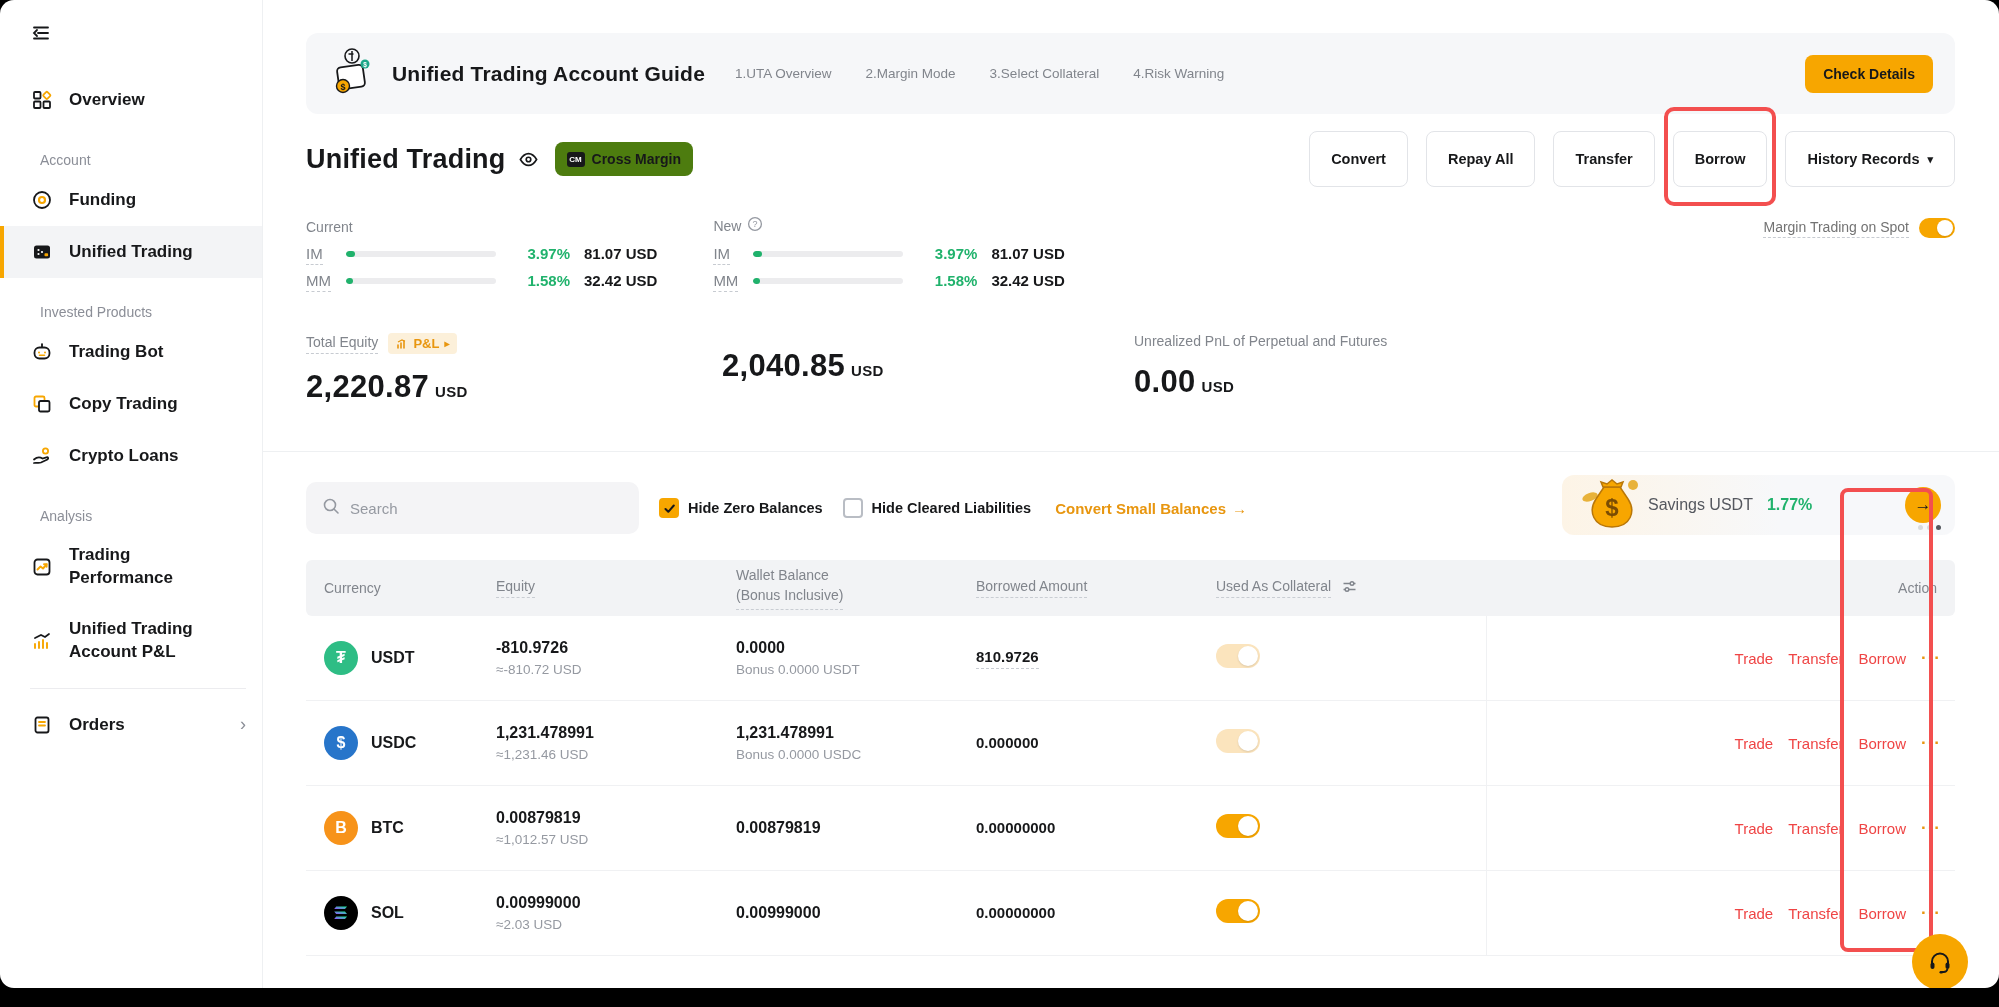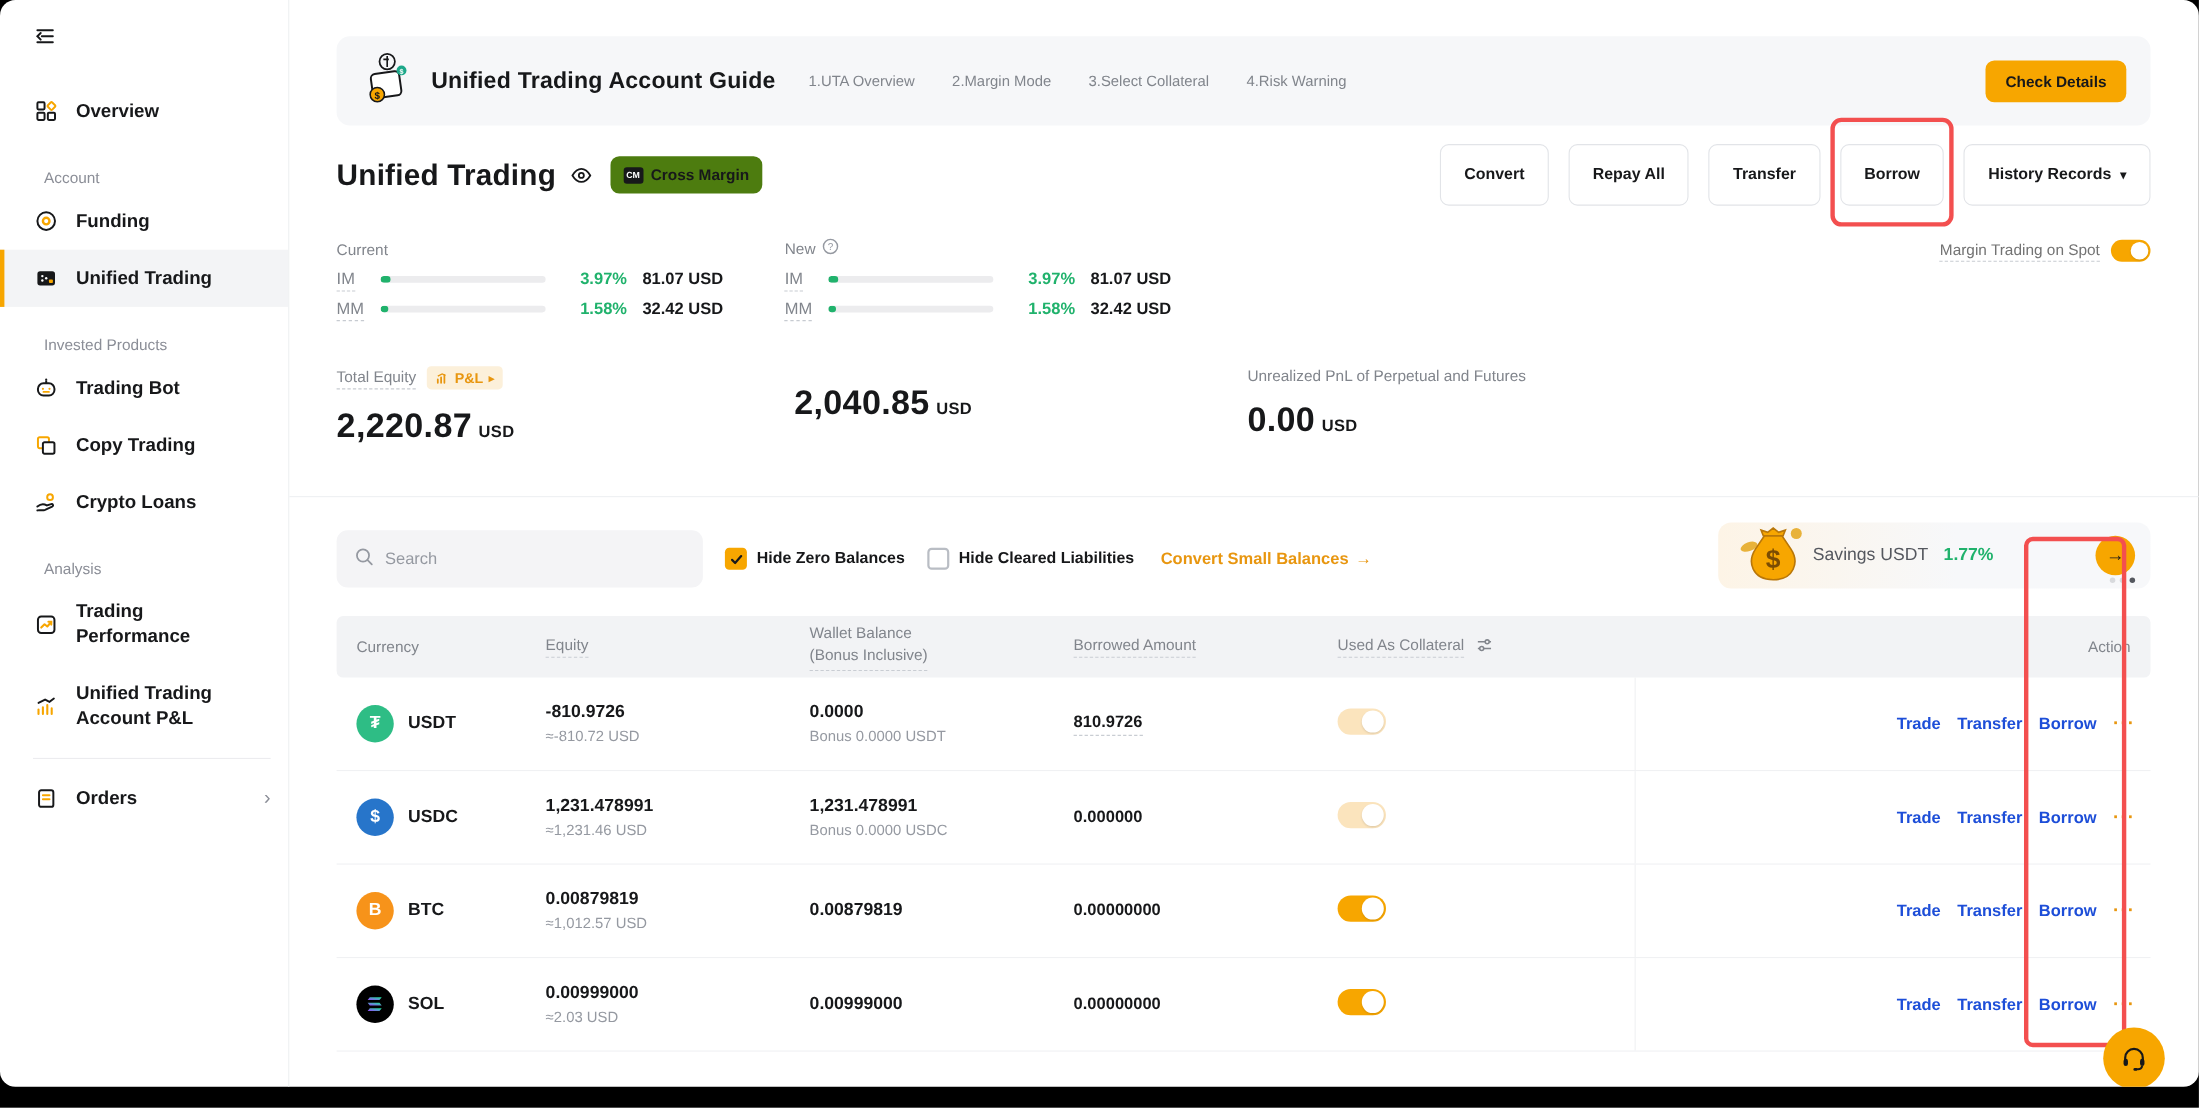--- a/index.html
+++ b/index.html
@@ -104,21 +104,21 @@
   .th.right, .td.right { text-align:right; padding-right:18px; }
   .th-collat { display:flex; align-items:center; gap:11px;text-align:center; }
   .trow { height:85px; border-bottom:1px solid #f0f1f3; }
   .coin { width:34px; height:34px; border-radius:50%; color:#fff; font-weight:700; font-size:16px; display:inline-flex; align-items:center; justify-content:center; flex-shrink:0; }
   .c-currency { display:flex; align-items:center; gap:13px; }
   .sym { font-size:16px; font-weight:700; }
   .td .v { font-size:16px; font-weight:700; }
   .td .s { font-size:13.5px; color:#9599a1; margin-top:5px; }
   .td .v.dashv { border-bottom:1px dashed #c9cdd3; padding-bottom:3px; display:inline-block; font-size:15px; }
   .c-action { display:flex; justify-content:flex-end; align-items:center; gap:15px; padding-right:14px; height:100%; border-left:1px solid #f0f1f3; }
-  .c-action a { color:#1d4ed8; font-size:15px; font-weight:700; cursor:pointer; text-decoration:none; }
+  .c-action a { color:#ef4444; font-size:15px; font-weight:400; cursor:pointer; text-decoration:none; }
   .c-action .more { color:#e8960f; font-size:17px; font-weight:800; letter-spacing:1px; cursor:pointer; }
 
   
   .borrow-col-box { position:absolute; left:1577px; top:488px; width:93px; height:464px; border:4px solid #f34f4f; border-radius:8px; pointer-events:none; z-index:5; }
   .support-fab { position:absolute; right:31px; top:934px; width:56px; height:56px; border-radius:50%; background:#f7a600; display:flex; align-items:center; justify-content:center; cursor:pointer; z-index:6; }
 </style>
 </head>
 <body>
 
 <div class="app">

